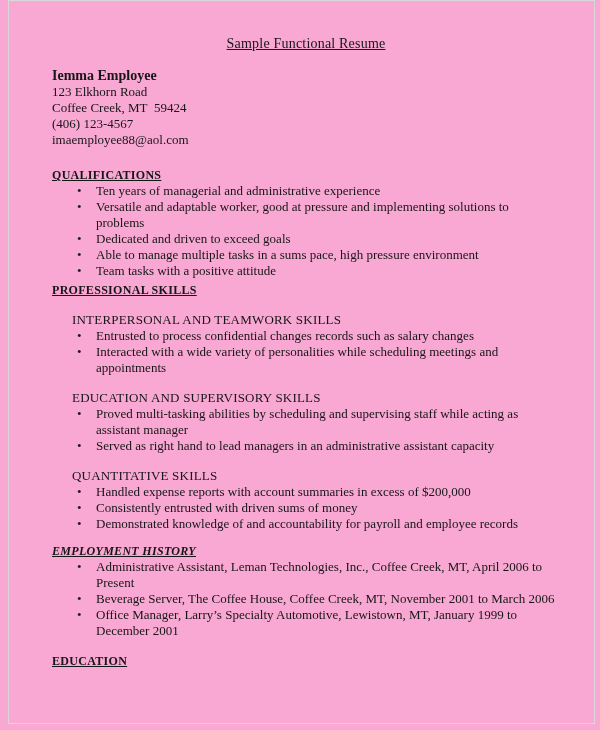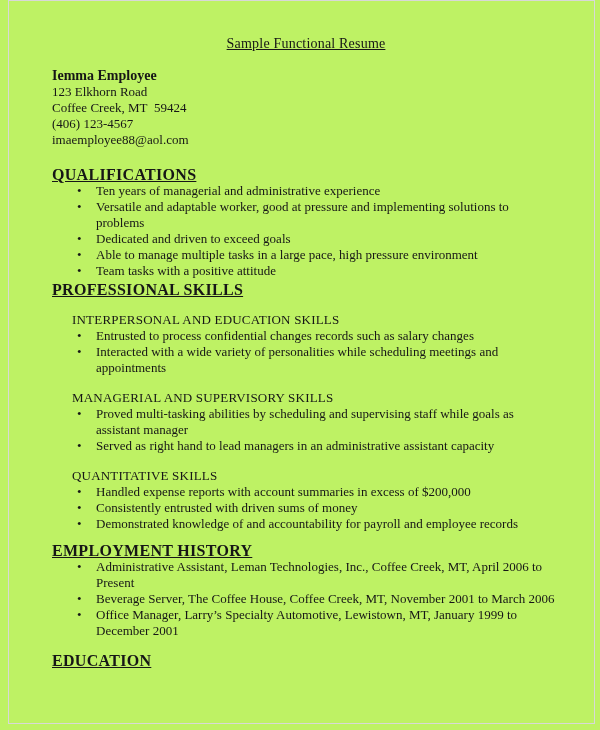--- a/index.html
+++ b/index.html
@@ -1,20 +1,20 @@
 <!DOCTYPE html>
 <html><head>
 <meta charset="utf-8">
 <style>
   html, body { margin: 0; padding: 0; background: #ffffff; }
   .page {
     position: relative;
     width: 600px;
     height: 730px;
-    background: #bef264;
+    background: #f9a8d4;
     color: #161616;
     font-family: "Liberation Serif", serif;
     font-size: 13px;
     line-height: 16px;
     overflow: hidden;
   }
   .sheet-border {
     position: absolute;
     left: 8px; right: 5px; top: 0; bottom: 6px;
     border: 1px solid #d8d8d8;
@@ -27,34 +27,34 @@
   .doc-title {
     text-align: center;
     font-size: 14px;
     text-decoration: underline;
     letter-spacing: 0.2px;
   }
   .contact { text-align: left; margin-top: 16px; }
   .contact-name { font-weight: bold; font-size: 14px; }
   .sec-heading {
     font-weight: bold;
-    font-size: 16px;
+    font-size: 12px;
     text-decoration: underline;
     letter-spacing: 0.3px;
   }
   .subhead { padding-left: 20px; letter-spacing: 0.2px; }
   ul.blist { list-style: none; margin: 0; padding: 0; }
   ul.blist li { position: relative; padding-left: 44px; }
   ul.blist .dot { position: absolute; left: 25px; top: 0; }
   
   .mt-qual-h { margin-top: 19px; }
   .mt-qual-l { margin-top: 13px; }
   .mt-prof-h { margin-top: 3px; }
   .mt-sub    { margin-top: 14px; }
-  .mt-emp-h  { margin-top: 11px; }
+  .mt-emp-h  { margin-top: 11px; font-style: italic; }
   .mt-emp-l  { margin-top: 12px; }
   .mt-edu-h  { margin-top: 14px; }
 </style>
 </head>
 <body>
 
 <div class="page">
   <div class="sheet-border"></div>
 
   <div class="content">
@@ -67,35 +67,35 @@
       <div>Coffee Creek, MT&nbsp; 59424</div>
       <div>(406) 123-4567</div>
       <div>imaemployee88@aol.com</div>
     </div>
 
     <div class="sec-heading mt-qual-h">QUALIFICATIONS</div>
     <ul class="blist mt-qual-l">
       <li><span class="dot">•</span><span>Ten years of managerial and administrative experience</span></li>
       <li><span class="dot">•</span><span>Versatile and adaptable worker, good at pressure and implementing solutions to problems</span></li>
       <li><span class="dot">•</span><span>Dedicated and driven to exceed goals</span></li>
-      <li><span class="dot">•</span><span>Able to manage multiple tasks in a large pace, high pressure environment</span></li>
+      <li><span class="dot">•</span><span>Able to manage multiple tasks in a sums pace, high pressure environment</span></li>
       <li><span class="dot">•</span><span>Team tasks with a positive attitude</span></li>
     </ul>
 
     <div class="sec-heading mt-prof-h">PROFESSIONAL SKILLS</div>
 
-    <div class="subhead mt-sub">INTERPERSONAL AND EDUCATION SKILLS</div>
+    <div class="subhead mt-sub">INTERPERSONAL AND TEAMWORK SKILLS</div>
     <ul class="blist">
       <li><span class="dot">•</span><span>Entrusted to process confidential changes records such as salary changes</span></li>
       <li><span class="dot">•</span><span>Interacted with a wide variety of personalities while scheduling meetings and appointments</span></li>
     </ul>
 
-    <div class="subhead mt-sub">MANAGERIAL AND SUPERVISORY SKILLS</div>
+    <div class="subhead mt-sub">EDUCATION AND SUPERVISORY SKILLS</div>
     <ul class="blist">
-      <li><span class="dot">•</span><span>Proved multi-tasking abilities by scheduling and supervising staff while goals as assistant manager</span></li>
+      <li><span class="dot">•</span><span>Proved multi-tasking abilities by scheduling and supervising staff while acting as assistant manager</span></li>
       <li><span class="dot">•</span><span>Served as right hand to lead managers in an administrative assistant capacity</span></li>
     </ul>
 
     <div class="subhead mt-sub">QUANTITATIVE SKILLS</div>
     <ul class="blist">
       <li><span class="dot">•</span><span>Handled expense reports with account summaries in excess of $200,000</span></li>
       <li><span class="dot">•</span><span>Consistently entrusted with driven sums of money</span></li>
       <li><span class="dot">•</span><span>Demonstrated knowledge of and accountability for payroll and employee records</span></li>
     </ul>
 

